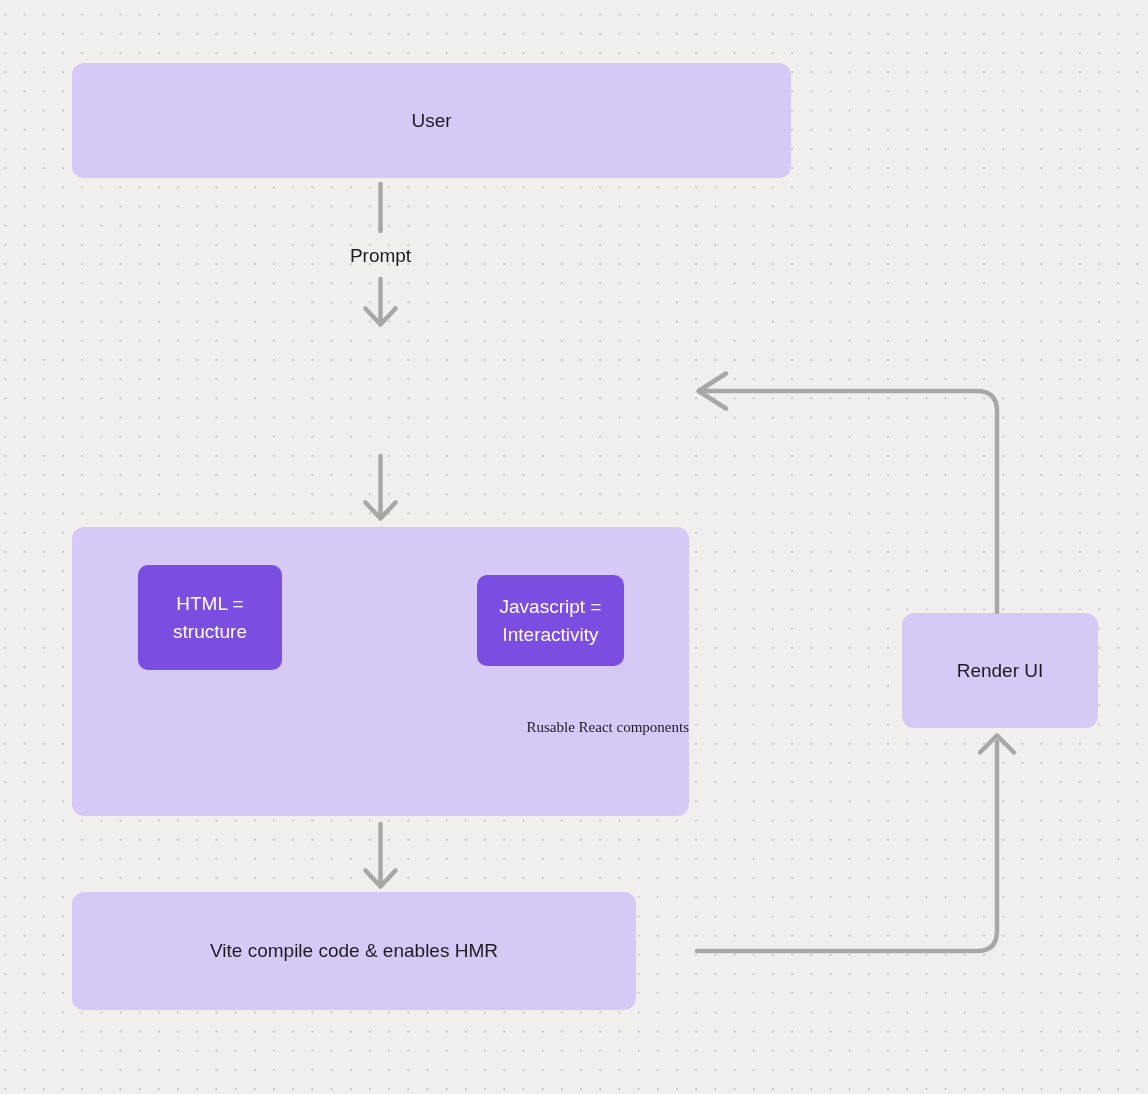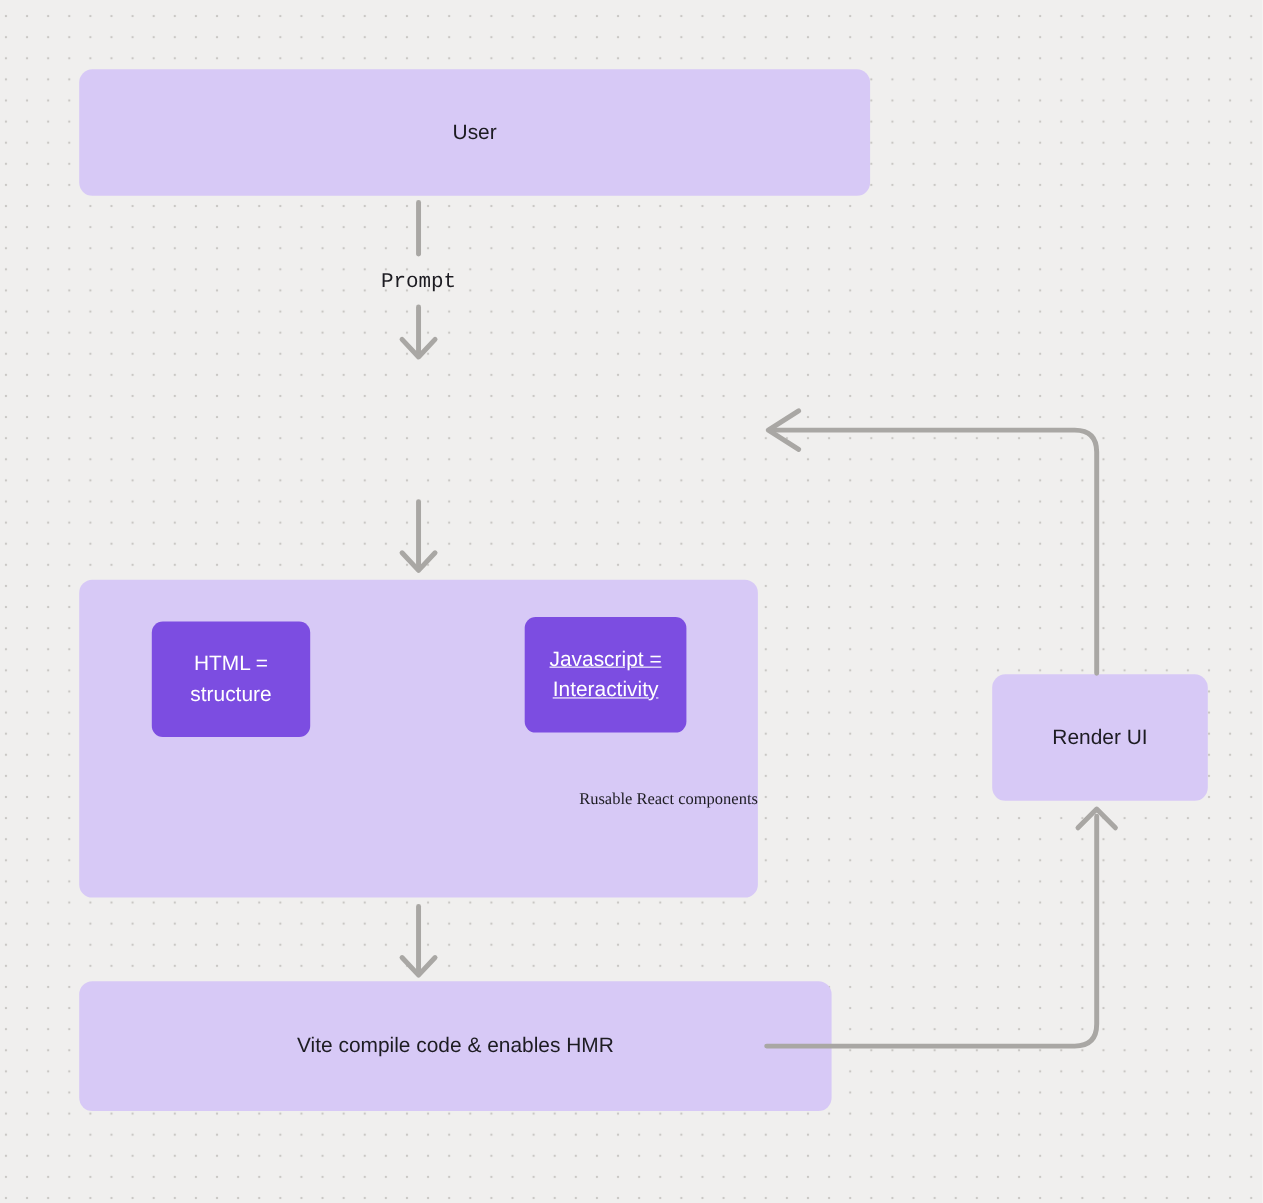--- a/index.html
+++ b/index.html
@@ -29,48 +29,47 @@
   .node{
     position:absolute;
     background:var(--node-fill);
     border-radius:12px;
     display:flex;align-items:center;justify-content:center;
     font-size:19px;
     color:var(--label-text);
   }
   .node-user{left:72px;top:63px;width:719px;height:115px;}
   .node-webapp{left:72px;top:332px;width:618px;height:118px;}
-  .node-vite{left:72px;top:892px;width:684px;height:118px;}
+  .node-vite{left:72px;top:892px;width:564px;height:118px;}
   .node-render{left:902px;top:613px;width:196px;height:115px;}
   .node-container{
     left:72px;top:527px;width:617px;height:289px;
     display:block;
   }
   .chip{
     position:absolute;
     background:var(--chip-fill);
     color:var(--chip-text);
     border-radius:10px;
     display:flex;align-items:center;justify-content:center;
     text-align:center;
     font-size:19px;line-height:28px;
     white-space:pre-line;
   }
   .chip-html{left:66px;top:38px;width:144px;height:105px;}
   .chip-css{left:238px;top:38px;width:147px;height:105px;}
-  .chip-js{left:405px;top:34px;width:147px;height:105px;text-decoration:underline;}
+  .chip-js{left:405px;top:48px;width:147px;height:91px;}
   .container-caption{
     position:absolute;left:0;top:192px;width:100%;
     text-align:right;font-size:15px;font-family:Liberation Serif, serif;
   }
   .edge-label{
     position:absolute;left:310px;top:245px;width:141px;
     text-align:center;font-size:19px;
     color:var(--label-text);
-    font-family:Liberation Mono, monospace;
   }
   .connector-layer{
     position:absolute;left:0;top:0;width:1148px;height:1094px;
     pointer-events:none;
   }
   .connector-layer path{
     fill:none;
     stroke:var(--connector);
     stroke-width:4.5px;
     stroke-linecap:round;

